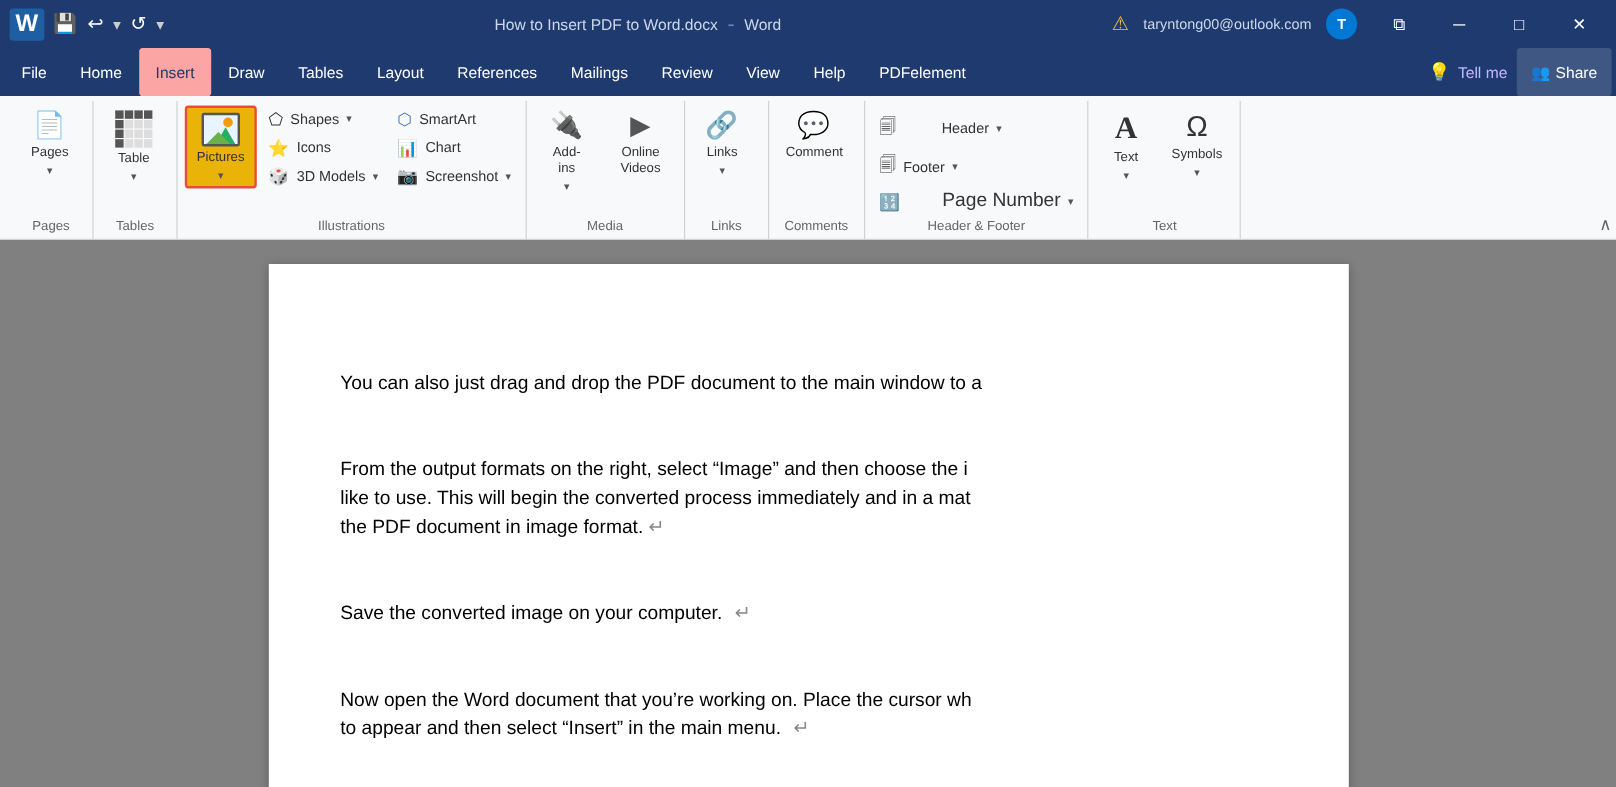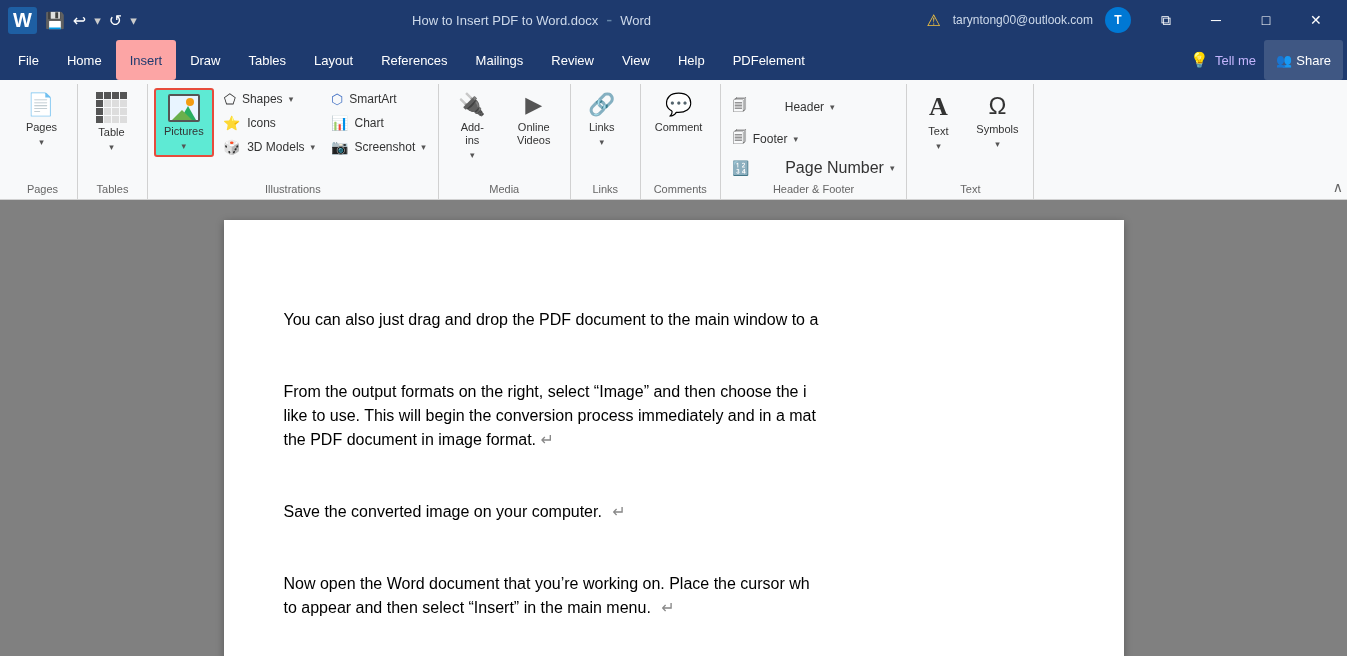--- a/index.html
+++ b/index.html
@@ -327,21 +327,21 @@
         <span class="label">Table</span>
         <span class="dropdown-arrow">▾</span>
       </button>
     </div>
     <div class="ribbon-group-label">Tables</div>
   </div>
 
   <div class="ribbon-group" style="min-width:220px;">
     <div class="ribbon-group-items">
 
-      <button class="ribbon-btn pictures-btn" style="border: 2px solid #e74c3c; background:#5eead4; min-width:58px;">
+      <button class="ribbon-btn pictures-btn" style="border: 2px solid #e74c3c; background:#eab308; min-width:58px;">
         <div class="pic-icon">
           <div class="pic-sun"></div>
           <div class="pic-mountain2"></div>
           <div class="pic-mountain"></div>
         </div>
         <span class="label">Pictures</span>
         <span class="dropdown-arrow">▾</span>
       </button>
 
       <div class="illus-col">
@@ -459,21 +459,21 @@
 
 </div>
 
 <div class="doc-area">
   <div class="doc-page">
     <p>
       <span>You can also just drag and drop the PDF document to the main window to a</span>
     </p>
     <p>
       <span>From the output formats on the right, select “Image” and then choose the i</span><br>
-      <span>like to use. This will begin the conversion process immediately and in a mat</span><br>
+      <span>like to use. This will begin the converted process immediately and in a mat</span><br>
       <span>the PDF document in image format.</span>
       <span style="color:#888;">↵</span>
     </p>
     <p>
       <span>Save the converted image on your computer.</span>
       <span style="color:#888; margin-left:6px;">↵</span>
     </p>
     <p>
       <span>Now open the Word document that you’re working on. Place the cursor wh</span><br>
       <span>to appear and then select “Insert” in the main menu.</span>

